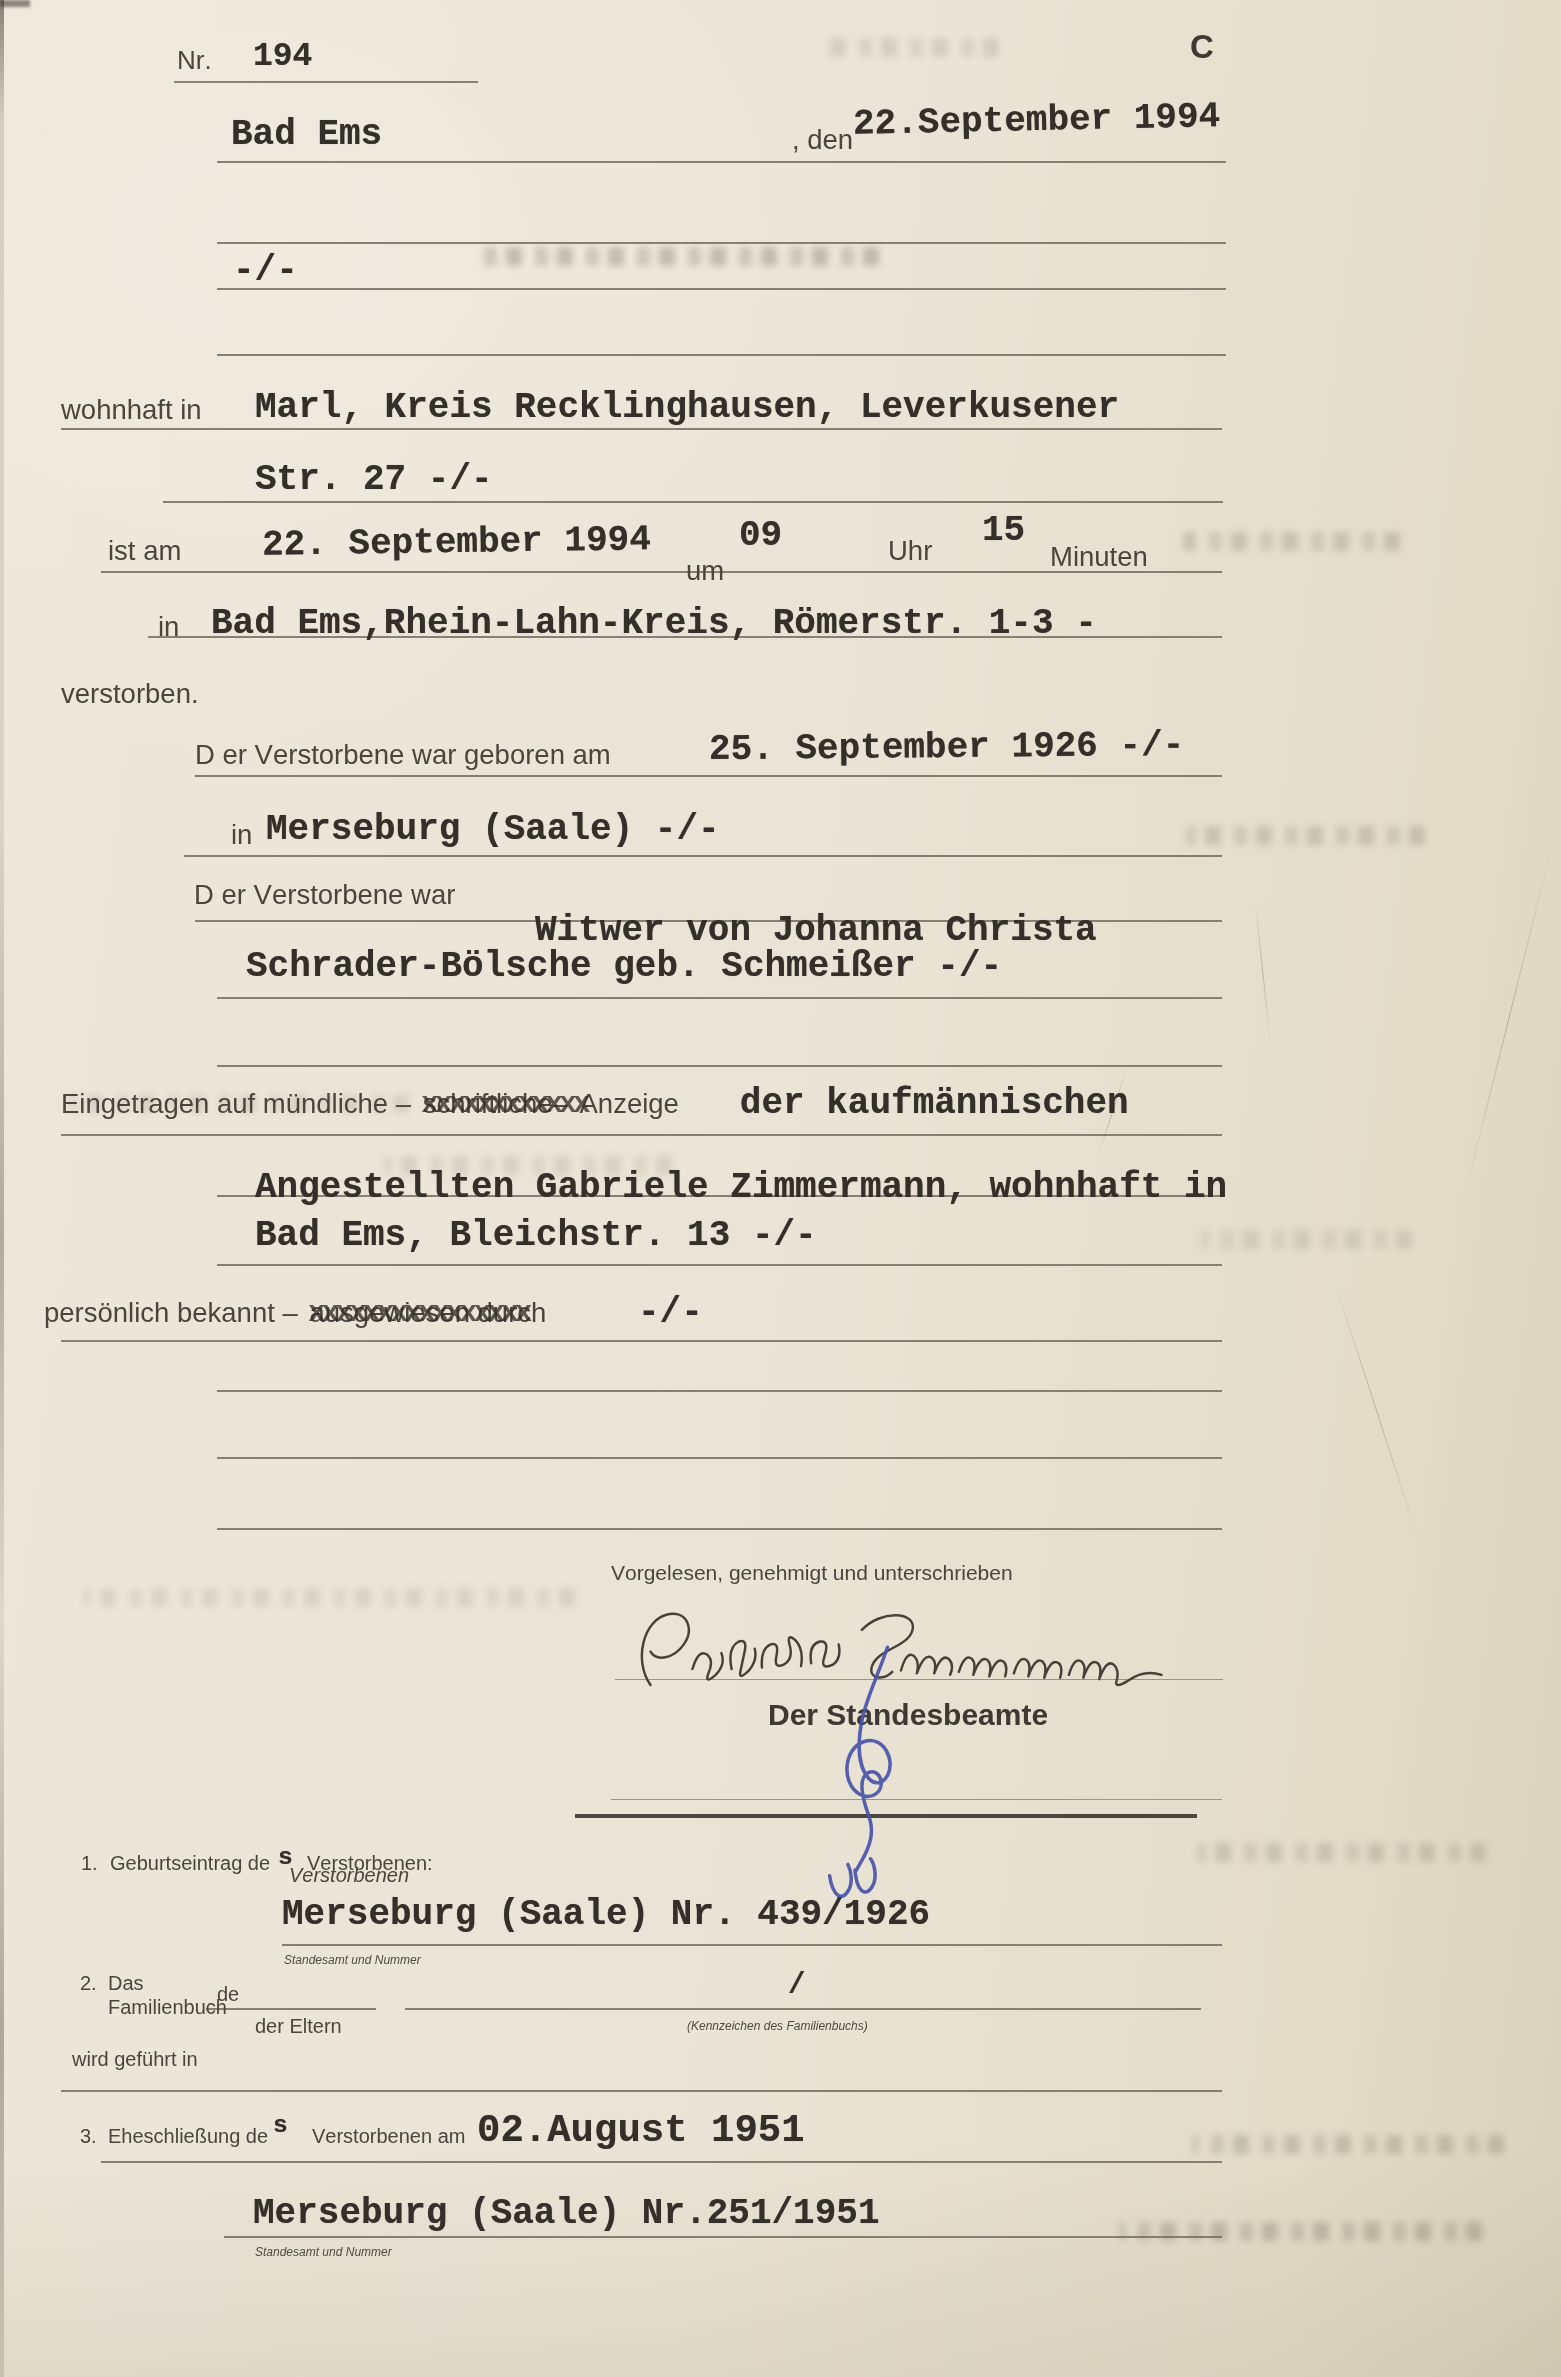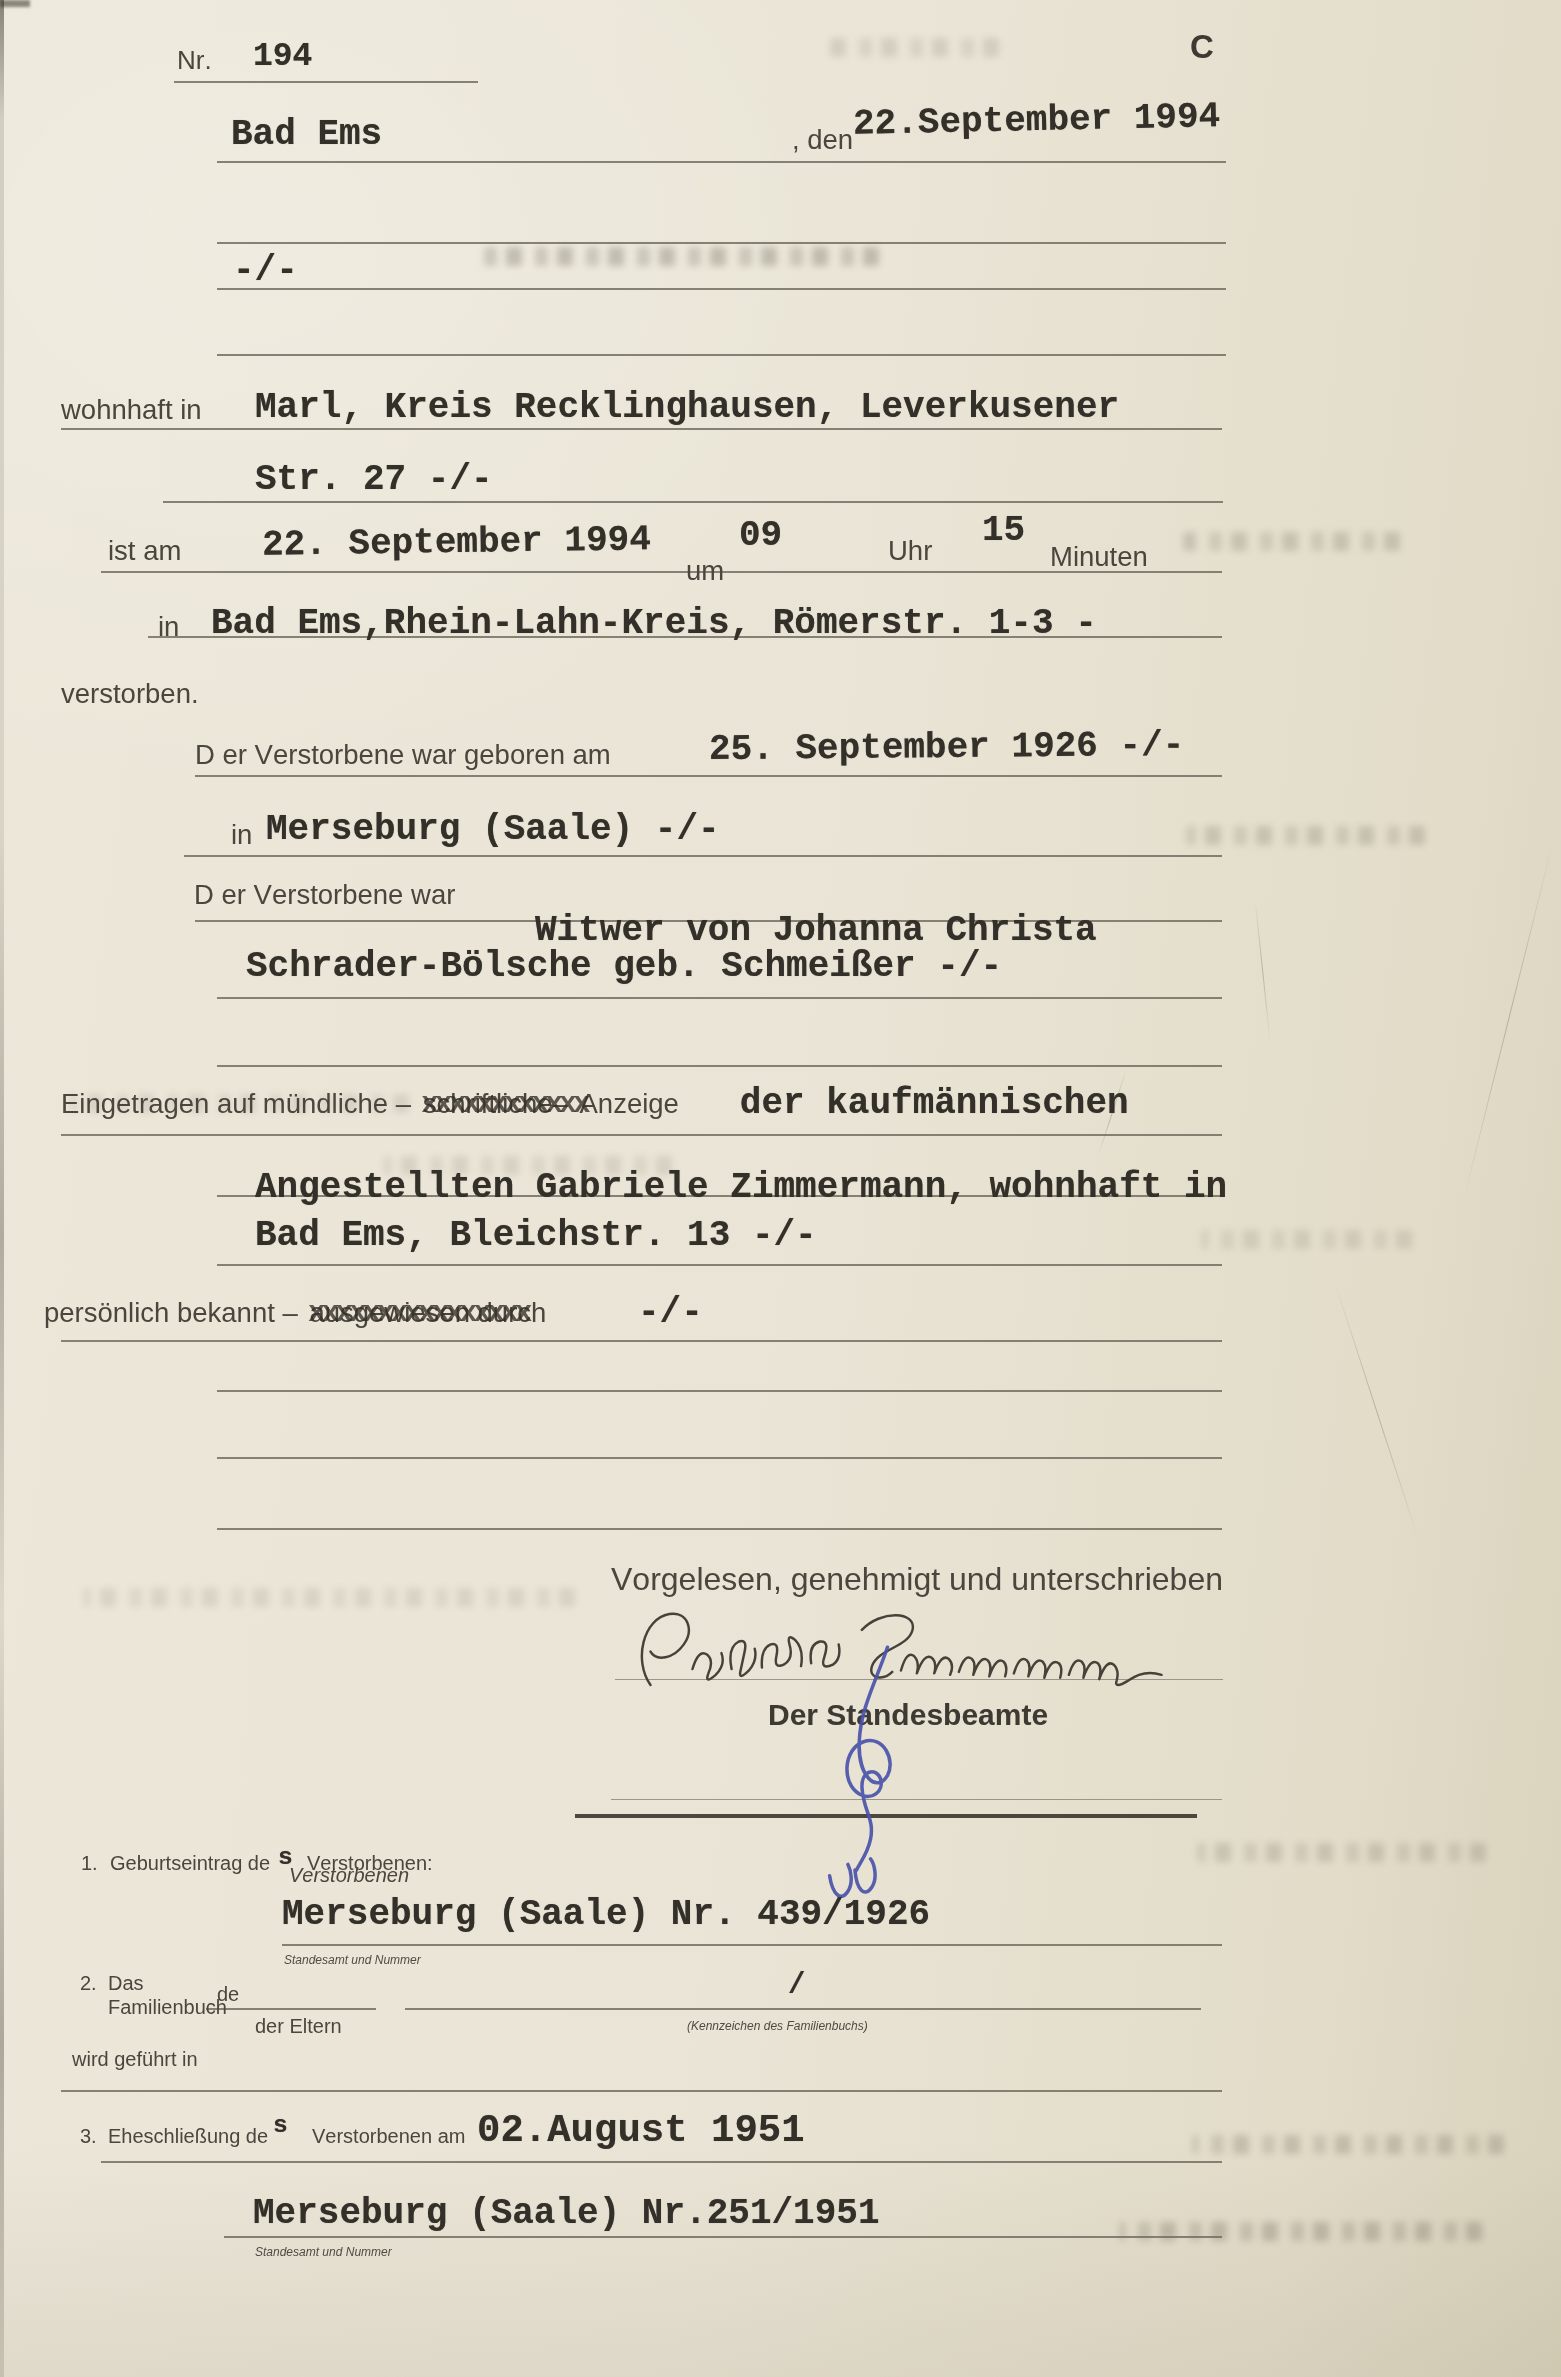--- a/index.html
+++ b/index.html
@@ -158,21 +158,21 @@
   <span class="abs mono" style="left:255px;top:1215px;">Bad Ems, Bleichstr. 13 -/-</span>
   <div class="abs" style="left:44px;top:1292px;">
     <span class="sans">persönlich bekannt –</span>
     <span class="struck">
       <span class="sans">ausgewiesen durch</span>
       <span class="strike-x">xxxxxxxxxxxxxxxx</span>
     </span>
     <span class="mono" style="margin-left:80px;">-/-</span>
   </div>
 
-  <span class="abs sans" style="left:611px;top:1561px;font-size:32px;">Vorgelesen, genehmigt und unterschrieben</span>
+  <span class="abs sans" style="left:611px;top:1561px;font-size:21px;">Vorgelesen, genehmigt und unterschrieben</span>
 
   <svg class="abs" style="left:623px;top:1598px;" width="608" height="116" viewBox="0 0 840 160" aria-label="Gabriele Zimmermann">
     <path fill="none" stroke="#46423a" stroke-width="3.4" stroke-linecap="round" stroke-linejoin="round" d="
       M38,120 C14,86 28,28 64,22 C90,18 98,44 84,64 C70,84 46,88 38,74
       M96,98 Q104,70 116,78 Q126,86 118,104 Q112,120 128,106 Q142,92 136,76
       M150,98 Q144,68 160,60 Q172,56 168,74 L162,102 Q160,114 174,100 Q186,86 182,70
       M192,96 Q190,70 204,64 Q216,60 212,80 Q208,98 222,92 Q236,84 230,64 Q226,48 238,58 Q250,70 246,94
       M260,90 Q256,64 272,60 Q286,58 278,82 Q272,100 290,92 Q302,84 298,64
       M330,44 C356,16 406,18 400,44 C394,68 352,70 344,94 C338,112 360,114 372,102
       M384,100 Q392,72 402,80 Q410,88 406,104 Q416,76 426,82 Q434,88 430,104 Q440,76 450,84 Q458,92 452,106

